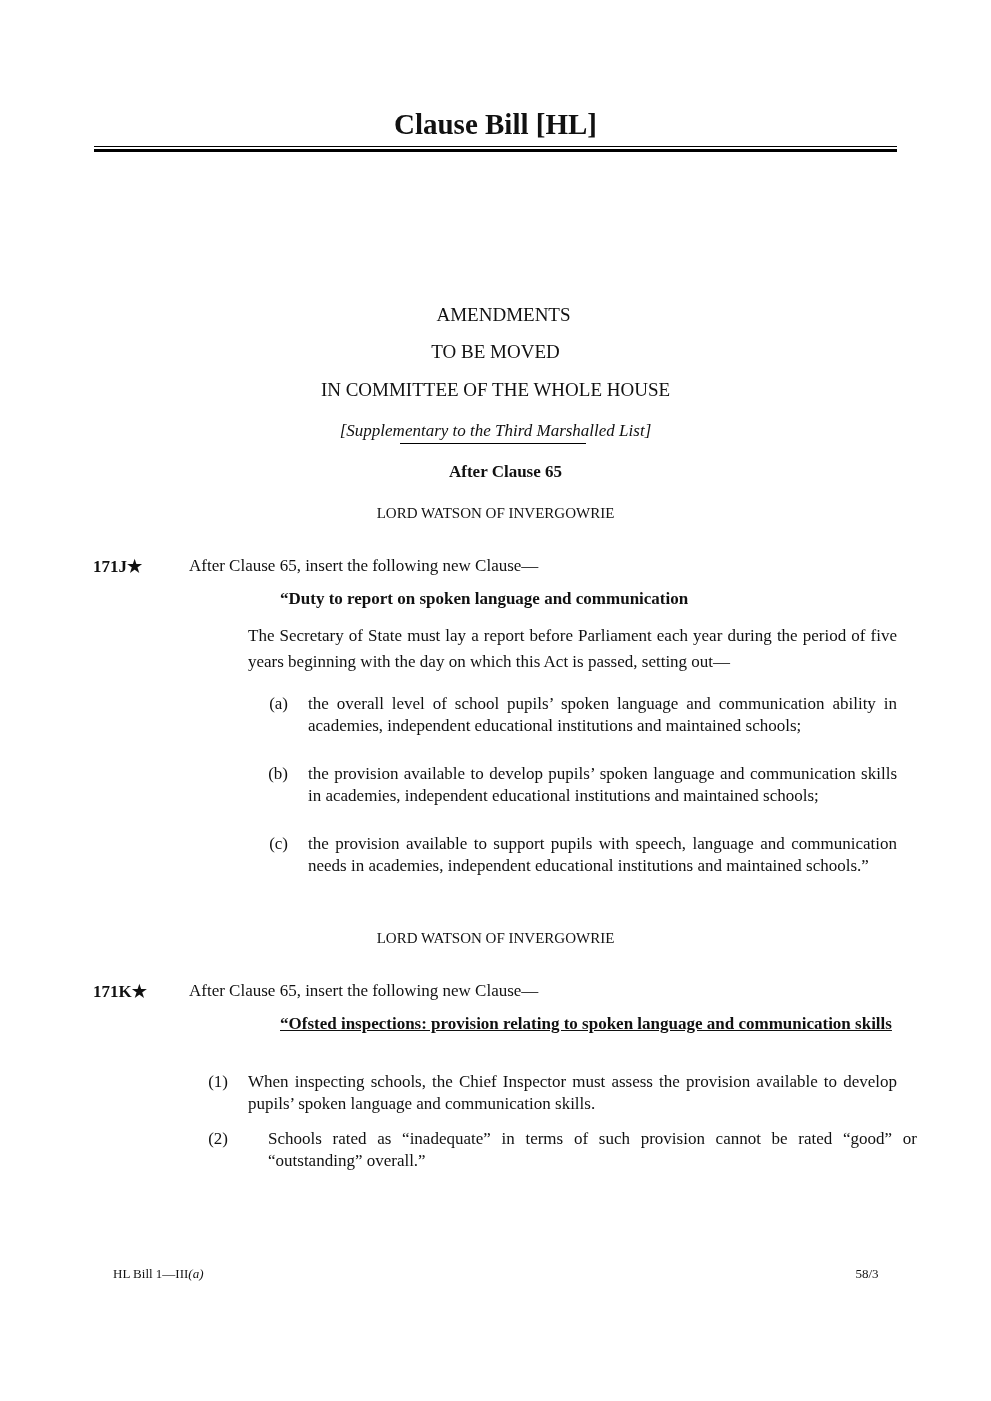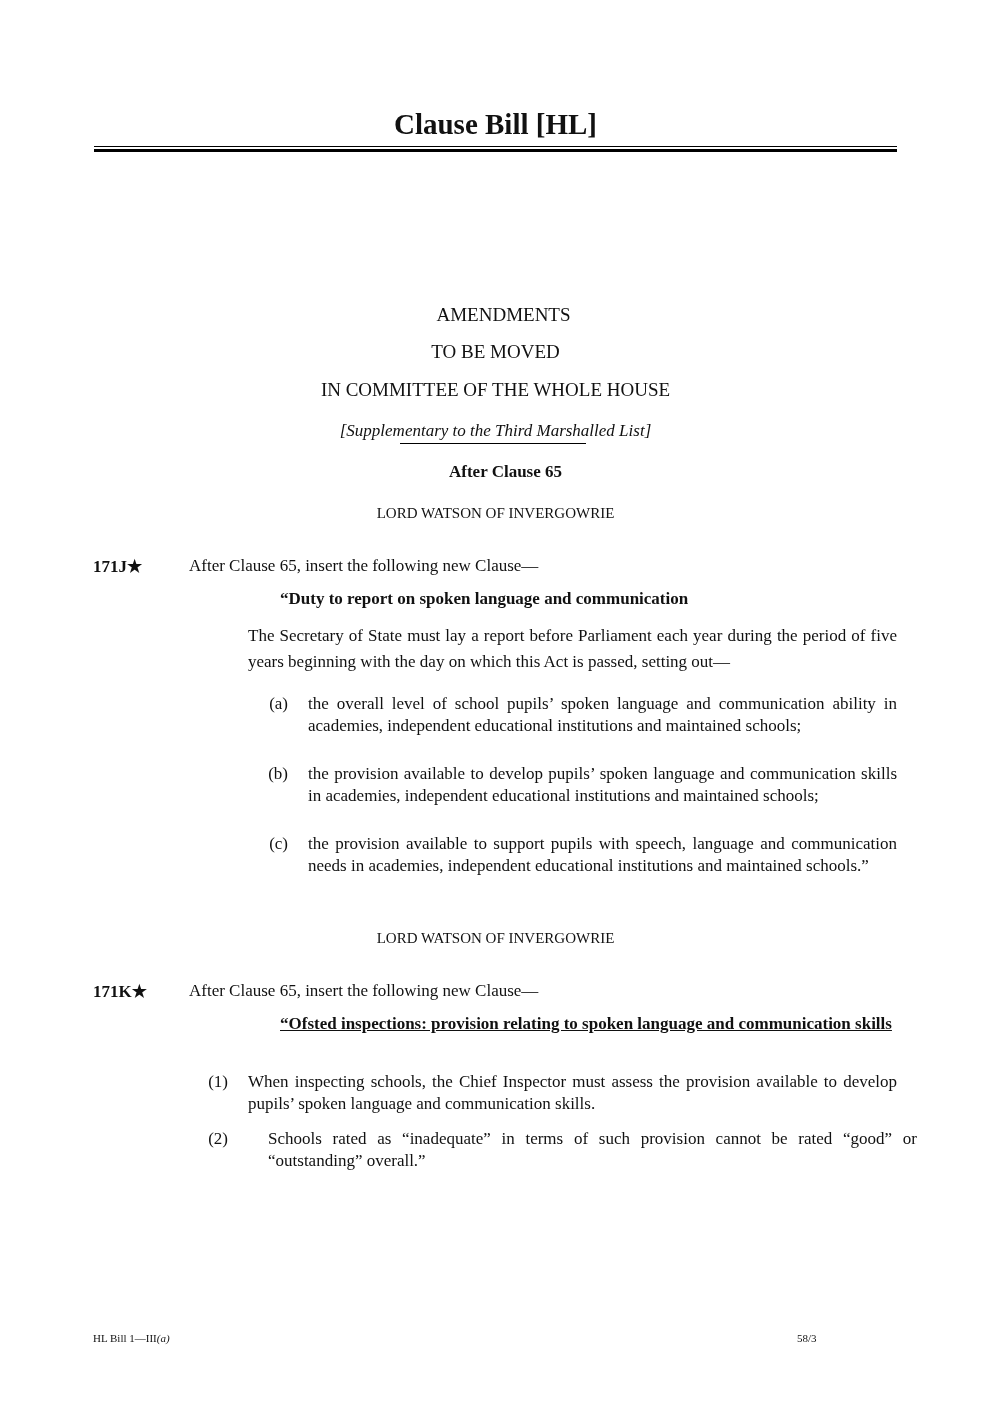--- a/index.html
+++ b/index.html
@@ -13,21 +13,21 @@
   .bold { font-weight:bold; font-size:17px;padding-left:10px; }
   .sponsor { font-size:15px; }
   .listrule { left:400px; width:186px; top:443px; height:1px; background:#000; }
   .amend-no { left:93px; font-size:17px; font-weight:bold; }
   .lead { left:189px; font-size:17px; }
   .clause-head { left:232px; width:665px; font-size:17px; font-weight:bold; line-height:22px;margin-left:48px; }
   .para { left:248px; width:649px; font-size:17px; line-height:26px; text-align:justify; }
   .item { font-size:17px; line-height:22px; }
   .item .lbl { position:absolute; text-align:right; }
   .item .txt { position:absolute; text-align:justify; text-align-last:left; }
-  .footer { font-size:11px; top:1332px; }
+  .footer { font-size:13px; top:1266px;margin-left:20px; }
 </style>
 </head>
 <body>
 
 <div class="abs title">Clause Bill [HL]</div>
 <div class="abs rule1"></div>
 <div class="abs rule2"></div>
 
 <div class="abs center" style="top:304px;padding-left:8px;">AMENDMENTS</div>
 <div class="abs center" style="top:341px;">TO BE MOVED</div>
@@ -65,13 +65,13 @@
   <span class="txt" style="left:248px;width:649px;">When inspecting schools, the Chief Inspector must assess the provision available to develop pupils’ spoken language and communication skills.</span>
 </div>
 <div class="abs item" style="left:0;top:1128px;width:991px;">
   <span class="lbl" style="left:198px;width:30px;">(2)</span>
   <span class="txt" style="left:248px;width:649px;margin-left:20px;">Schools rated as “inadequate” in terms of such provision cannot be rated “good” or “outstanding” overall.”</span>
 </div>
 
 <div class="abs footer" style="left:93px;">
   <span>HL Bill 1—III</span><i>(a)</i>
 </div>
-<div class="abs footer" style="left:797px;width:100px;text-align:left;">58/3</div>
+<div class="abs footer" style="left:797px;width:100px;text-align:center;">58/3</div>
 
 </body></html>

